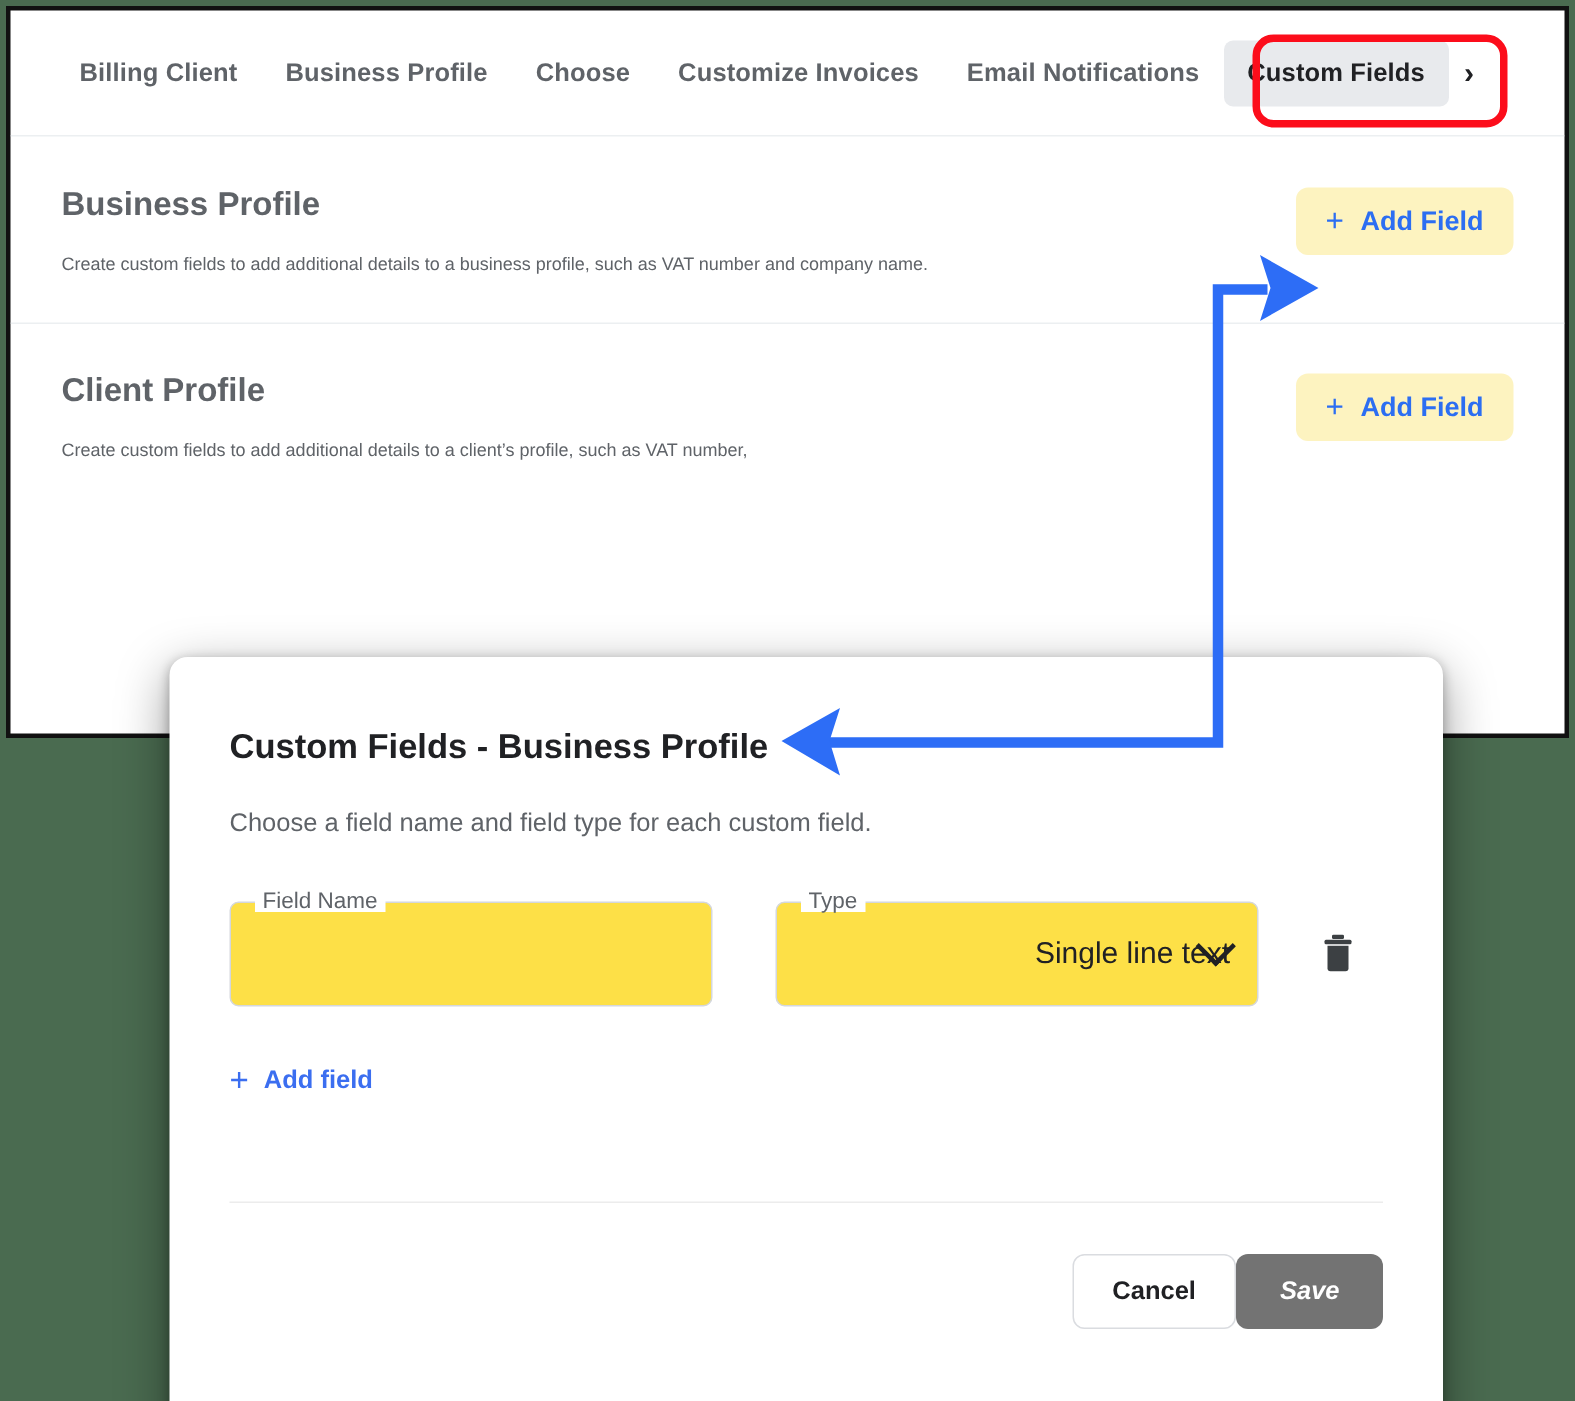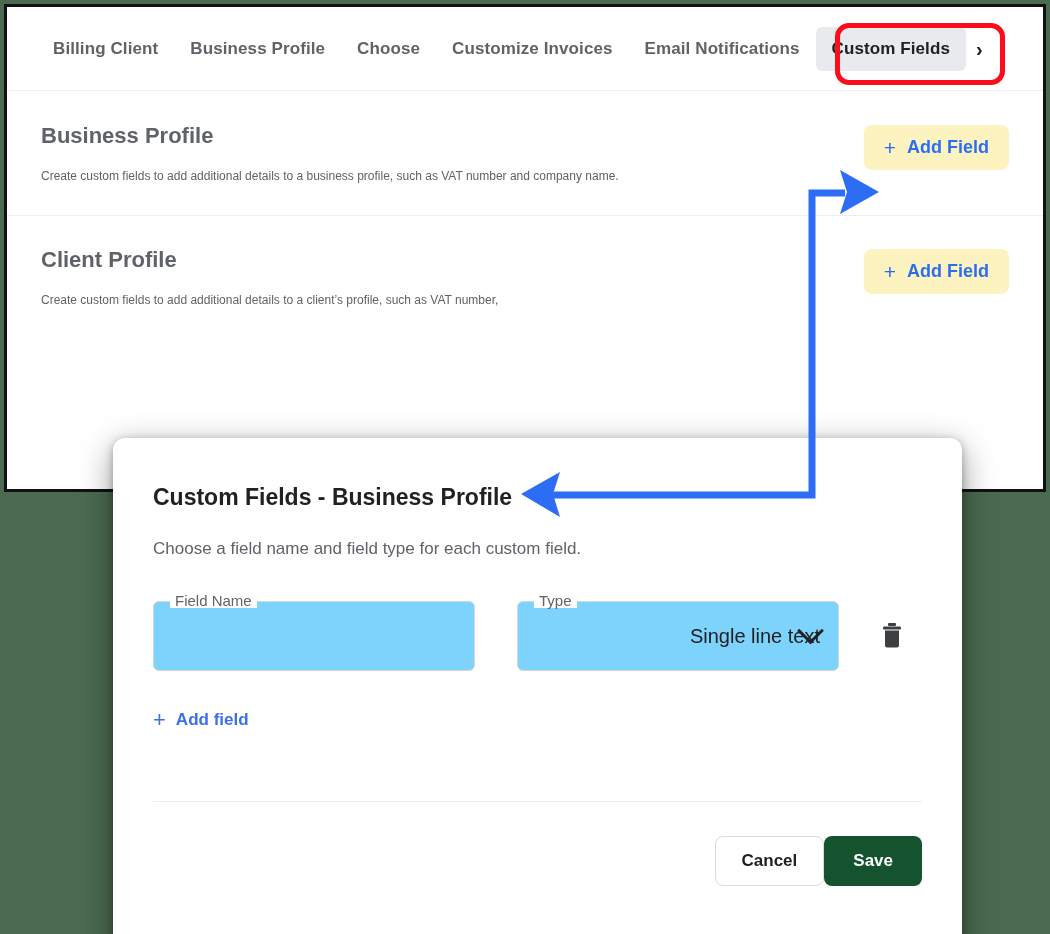--- a/index.html
+++ b/index.html
@@ -165,21 +165,21 @@
   
   .mat-field {
     position: relative;
     height: 70px;
     border: 1px solid #d4d7dc;
     border-radius: 6px;
     box-sizing: border-box;
     display: flex;
     align-items: center;
     padding: 0 18px;
-    background: #7dd3fc;
+    background: #fde047;
   }
   .mat-field.name { width: 322px; }
   .mat-field.type { width: 322px; cursor: pointer; justify-content: flex-end; }
   .mat-label {
     position: absolute;
     top: -9px;
     left: 16px;
     background: #ffffff;
     padding: 0 5px;
     font-size: 15px;
@@ -252,29 +252,30 @@
     border: 1px solid #dadce0;
     border-radius: 8px;
     color: #202124;
     font-family: "Liberation Sans", sans-serif;
     font-size: 17px;
     font-weight: bold;
     padding: 14px 26px;
     cursor: pointer;
   }
   .btn-save {
-    background: #14532d;
+    background: #737373;
     border: none;
     border-radius: 8px;
     color: #ffffff;
     font-family: "Liberation Sans", sans-serif;
     font-size: 17px;
     font-weight: bold;
     padding: 15px 29px;
     cursor: pointer;
+    font-style: italic;
   }
 
   
   .arrow-overlay {
     position: absolute;
     left: 0; top: 0;
     width: 1050px;
     height: 934px;
     pointer-events: none;
   }

